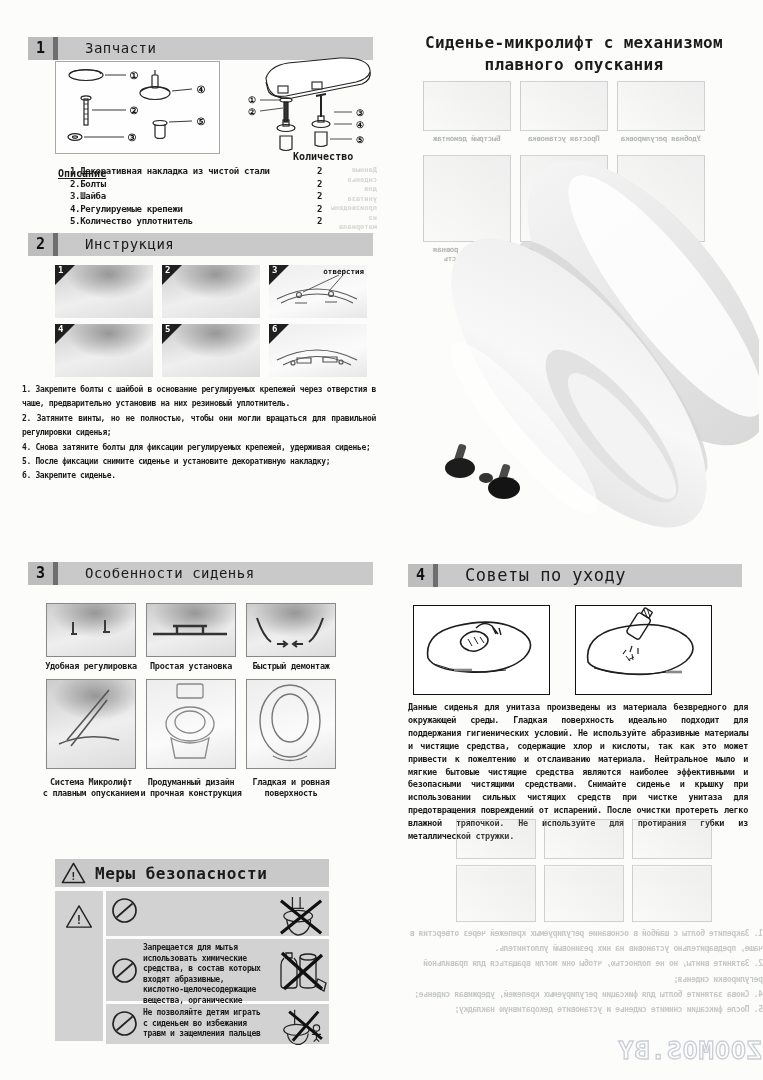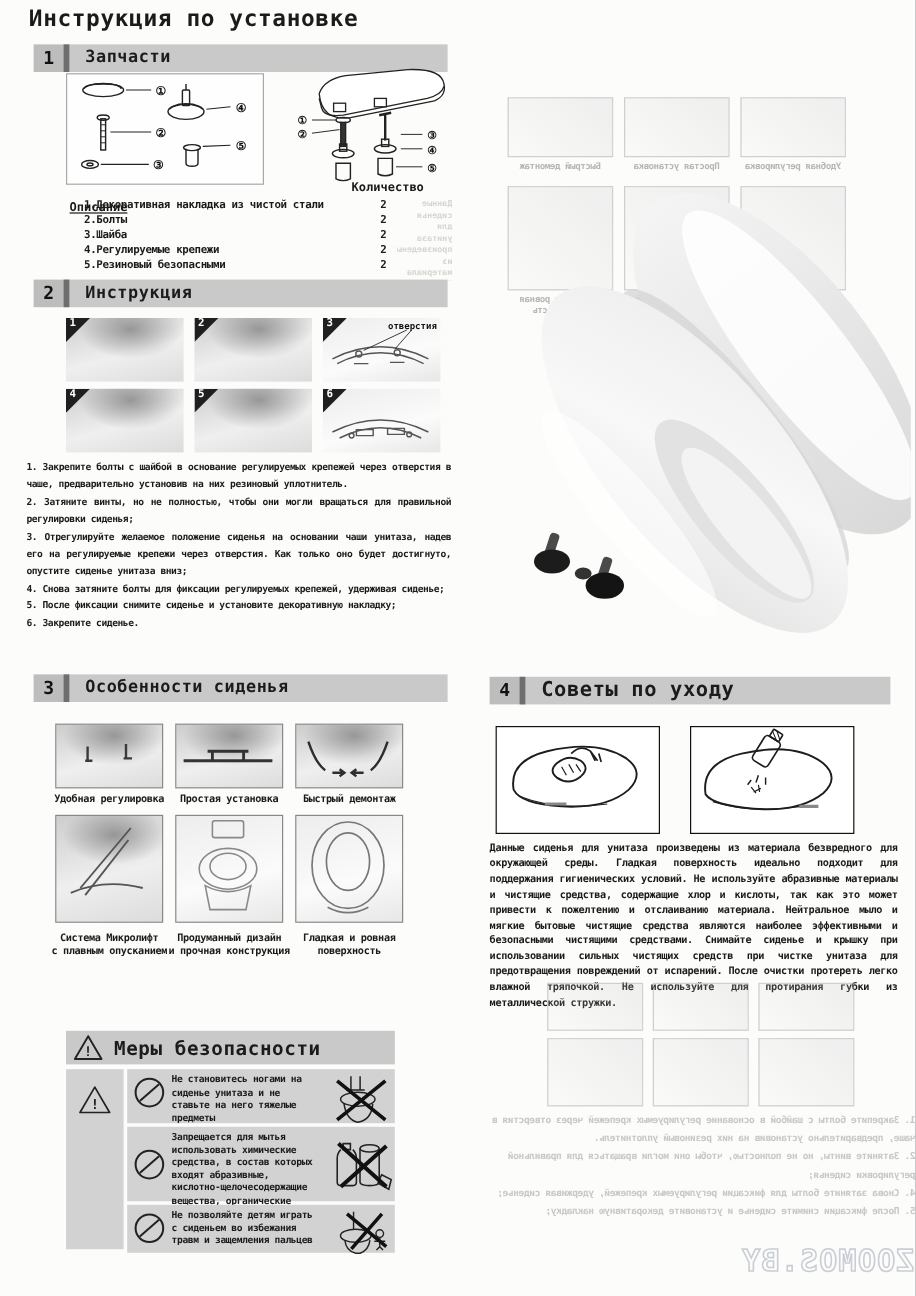--- a/index.html
+++ b/index.html
@@ -4,22 +4,22 @@
 <style>
   html,body{margin:0;padding:0;background:#9a9a9a;}
   .sheet{position:relative;width:763px;height:1080px;background:#fcfcfb;overflow:hidden;
          font-family:"DejaVu Sans Mono","Liberation Mono",monospace;color:#1b1b1b;}
   .abs{position:absolute;}
 
   
   .sec{position:absolute;display:flex;height:23px;}
   .sec-num{width:25px;background:#bdbdbd;color:#111;font-weight:bold;font-size:15px;
            text-align:center;line-height:23px;border-right:5px solid #6e6e6e;}
-  .sec-bar{flex:1;background:#c9c9c9;font-weight:bold;font-size:14px;line-height:23px;
-           padding-left:13px;letter-spacing:.5px;white-space:nowrap;}
+  .sec-bar{flex:1;background:#c9c9c9;font-weight:normal;font-size:14px;line-height:23px;
+           padding-left:27px;letter-spacing:.5px;white-space:nowrap;}
   .sec-bar.small{font-size:17px;}
 
   
   .doc-title{left:24px;top:5px;font-size:19px;font-weight:bold;letter-spacing:.5px;white-space:nowrap;}
   .rtitle{left:396px;top:32px;width:356px;text-align:center;font-weight:bold;
           font-size:16px;line-height:22px;letter-spacing:.3px;}
 
   
   .parts-box{left:55px;top:61px;width:163px;height:91px;border:1px solid #a8a8a8;background:#fefefe;}
   .seat-expl{left:238px;top:56px;}
@@ -89,21 +89,20 @@
   .gh-left{left:331px;top:166px;width:46px;height:68px;overflow:hidden;color:#d3d7d2;
            font-size:7px;line-height:9.5px;font-weight:bold;}
   .wm{left:576px;top:1036px;width:186px;font-size:25px;font-weight:bold;letter-spacing:1px;
       color:transparent;-webkit-text-stroke:1.3px #c9cdd5;white-space:nowrap;}
 </style>
 </head>
 <body>
 
 <div class="sheet">
 
-  <div class="abs doc-title">Инструкция по установке</div>
 
   <div class="sec" style="left:28px;top:37px;width:345px;">
     <div class="sec-num">1</div>
     <div class="sec-bar">Запчасти</div>
   </div>
 
   <div class="abs parts-box">
     <svg width="161" height="89" viewBox="0 0 161 89">
       <g fill="none" stroke="#222" stroke-width="1.2">
         <ellipse cx="30" cy="13" rx="17" ry="5.5"></ellipse>
@@ -188,21 +187,21 @@
         <span>Шайба</span>
         <span class="p-q">2</span>
     </div>
     <div class="plist-row">
       <span>4.</span>
         <span>Регулируемые крепежи</span>
         <span class="p-q">2</span>
     </div>
     <div class="plist-row">
       <span>5.</span>
-        <span>Резиновый безопасными</span>
+        <span>Количество уплотнитель</span>
         <span class="p-q">2</span>
     </div>
   </div>
 
   <div class="abs gh-left mirror">Данные сиденья для унитаза произведены из материала безвредного для окружающей среды. Гладкая поверхность идеально подходит для поддержания гигиенических условий. Не используйте абразивные материалы и чистящие средства, содержащие хлор и кислоты, так как это может привести к пожелтению и отслаиванию материала. Нейтральное мыло и мягкие бытовые чистящие средства являются наиболее эффективными и безопасными чистящими средствами. Снимайте сиденье и крышку при использовании сильных чистящих средств при чистке унитаза для предотвращения повреждений от испарений. После очистки протереть легко влажной тряпочкой. Не используйте для протирания губки из металлической стружки.</div>
 
   <div class="sec" style="left:28px;top:233px;width:345px;">
     <div class="sec-num">2</div>
     <div class="sec-bar">Инструкция</div>
   </div>
@@ -250,21 +249,20 @@
           <circle cx="24" cy="39" r="2"></circle>
             <circle cx="72" cy="38" r="2"></circle>
         </g>
       </svg>
     </div>
   </div>
 
   <div class="abs steps">
     <p>1. Закрепите болты с шайбой в основание регулируемых крепежей через отверстия в чаше, предварительно установив на них резиновый уплотнитель.</p>
     <p>2. Затяните винты, но не полностью, чтобы они могли вращаться для правильной регулировки сиденья;</p>
-    <p>3. Отрегулируйте желаемое положение сиденья на основании чаши унитаза, надев его на регулируемые крепежи через отверстия. Как только оно будет достигнуто, опустите сиденье унитаза вниз;</p>
     <p>4. Снова затяните болты для фиксации регулируемых крепежей, удерживая сиденье;</p>
     <p>5. После фиксации снимите сиденье и установите декоративную накладку;</p>
     <p>6. Закрепите сиденье.</p>
   </div>
 
   <div class="sec" style="left:28px;top:562px;width:345px;">
     <div class="sec-num">3</div>
     <div class="sec-bar">Особенности сиденья</div>
   </div>
 
@@ -363,21 +361,20 @@
       <path d="M17,3 L31,27 H3 Z" fill="none" stroke="#222" stroke-width="1.6" stroke-linejoin="round"></path>
       <text x="17" y="24" font-size="13" font-weight="bold" text-anchor="middle" fill="#222">!</text>
     </svg>
   </div>
   <div class="abs saf-rows">
     <div class="saf-row" style="height:45px;">
       <svg class="saf-no" width="27" height="27" viewBox="0 0 27 27">
         <circle cx="13.5" cy="13.5" r="11.5" fill="none" stroke="#222" stroke-width="1.7"></circle>
         <line x1="5.5" y1="20.5" x2="21.5" y2="6.5" stroke="#222" stroke-width="1.7"></line>
       </svg>
-      <div class="saf-text">Не становитесь ногами на сиденье унитаза и не ставьте на него тяжелые предметы</div>
       <svg class="pict" width="52" height="44" viewBox="0 0 52 46">
         <g stroke="#222" fill="none" stroke-width="1.3">
           <path d="M16,2 v12 M24,2 v12 M12,14 h16"></path>
           <ellipse cx="22" cy="22" rx="15" ry="6"></ellipse>
           <path d="M10,26 q2,14 12,16 q12,-2 13,-16"></path>
         </g>
         <g stroke="#111" stroke-width="3.2">
             <path d="M4,6 L46,40 M46,6 L4,40"></path>
           </g>
       </svg>
@@ -415,20 +412,24 @@
           <circle cx="44" cy="22" r="3.5"></circle>
           <path d="M44,26 v8 m-5,-5 h10 m-8,8 l3,-3 3,3"></path>
         </g>
         <g stroke="#111" stroke-width="3.2">
             <path d="M14,4 L50,34 M46,4 L18,36"></path>
           </g>
       </svg>
     </div>
   </div>
 
+  <div class="abs rtitle">
+    <div>Сиденье-микролифт с механизмом</div>
+    <div>плавного опускания</div>
+  </div>
 
   <div class="abs gh-top mirror">
     <div class="gh-row">
       <div class="gh-cell">
         <div class="gh-box" style="height:48px;"></div>
         <div class="gh-cap">Удобная регулировка</div>
       </div>
       <div class="gh-cell">
         <div class="gh-box" style="height:48px;"></div>
         <div class="gh-cap">Простая установка</div>

